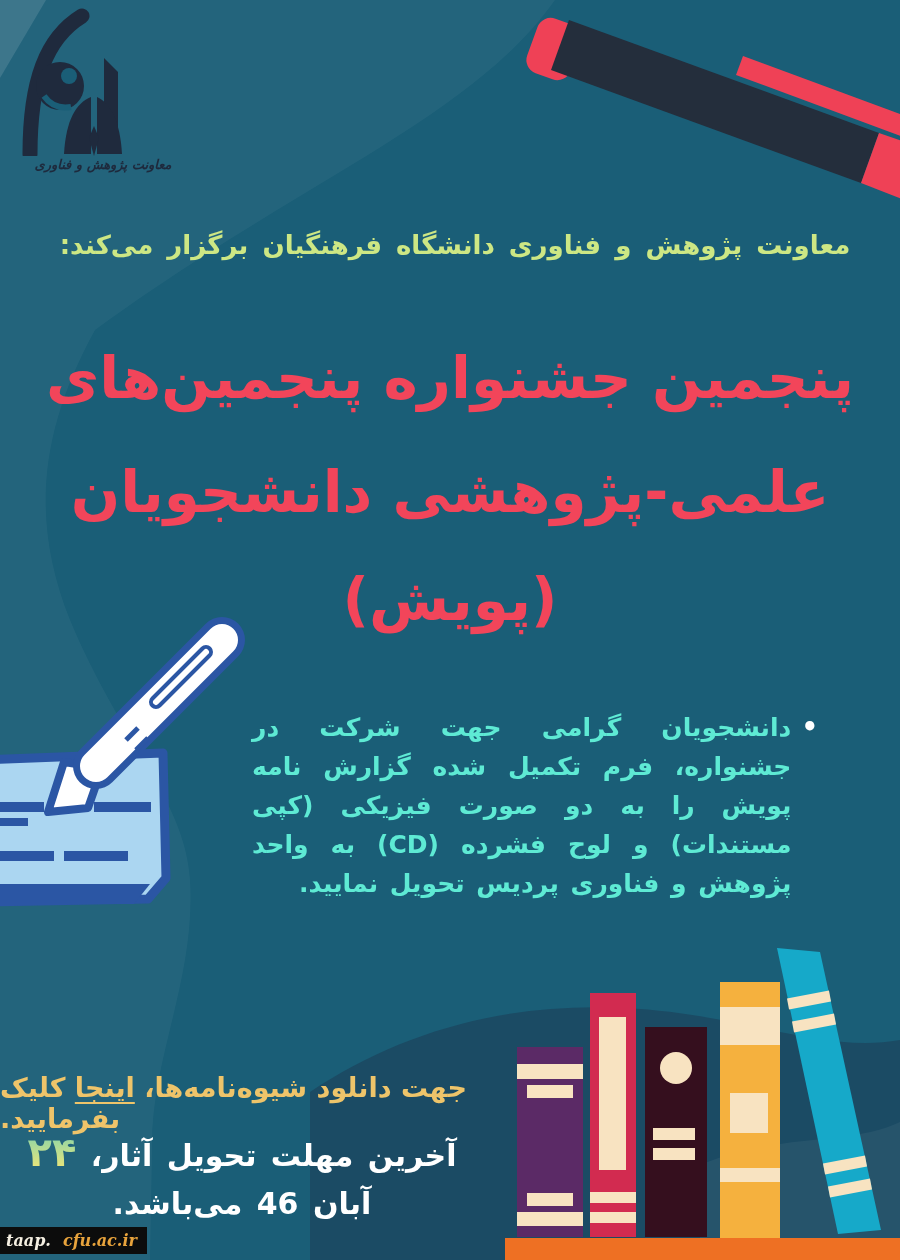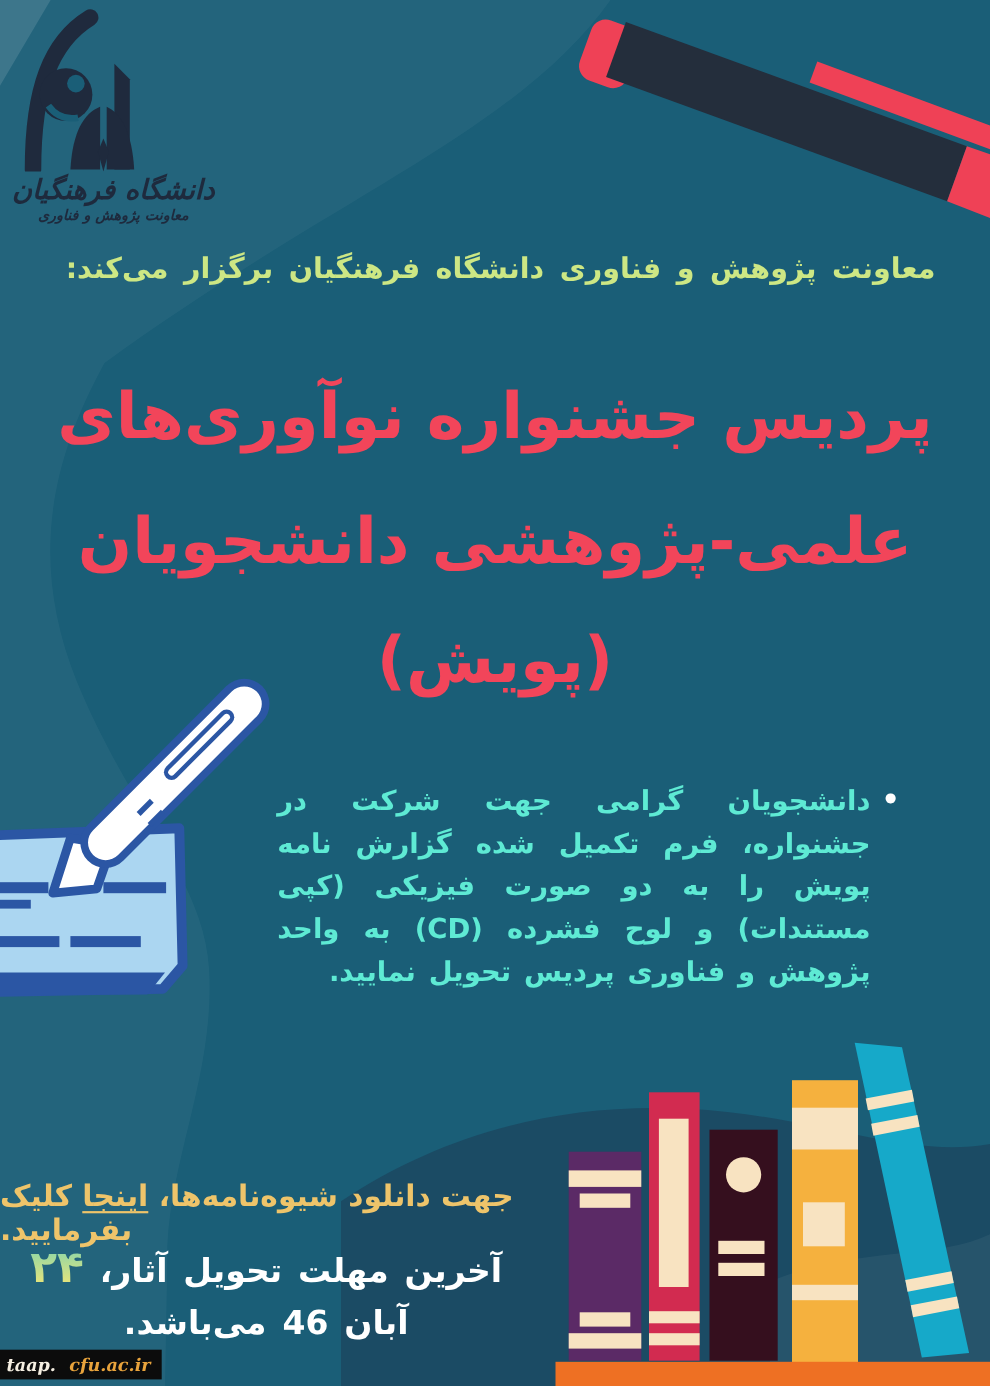--- a/index.html
+++ b/index.html
@@ -125,27 +125,26 @@
     <svg class="logo-svg" width="130" height="150" viewBox="0 0 130 150">
       <path d="M14,148 C14,75 30,32 66,10" fill="none" stroke="#1f2a3d" stroke-width="15" stroke-linecap="round"></path>
       <polygon points="88,52 102,66 102,148 88,148" fill="#1f2a3d"></polygon>
       <circle cx="44" cy="80" r="24" fill="#1f2a3d"></circle>
       <circle cx="53" cy="70" r="8" fill="#1a5e77"></circle>
       <path d="M28,90 q10,14 27,11" stroke="#1a5e77" stroke-width="6" fill="none"></path>
       <path d="M48,148 C50,114 60,97 75,91 L75,148 Z" fill="#1f2a3d"></path>
       <path d="M106,148 C104,114 94,97 81,91 L81,148 Z" fill="#1f2a3d"></path>
       <polygon points="73,132 78,120 83,132 78,150" fill="#1f2a3d"></polygon>
     </svg>
-    <div class="logo-university">دانشگاه فرهنگیان</div>
     <div class="logo-dept">معاونت پژوهش و فناوری</div>
   </div>
 
   <div class="txt intro">معاونت پژوهش و فناوری دانشگاه فرهنگیان برگزار می‌کند:</div>
 
-  <div class="txt title-line title-1">پردیس جشنواره نوآوری‌های</div>
+  <div class="txt title-line title-1">پنجمین جشنواره پنجمین‌های</div>
   <div class="txt title-line title-2">علمی-پژوهشی دانشجویان</div>
   <div class="txt title-line title-3">(پویش)</div>
 
   <div class="body-row">
     <span class="body-bullet">•</span>
     <p class="body-text">دانشجویان گرامی جهت شرکت در جشنواره، فرم تکمیل شده گزارش نامه پویش را به دو صورت فیزیکی (کپی مستندات) و لوح فشرده (CD) به واحد پژوهش و فناوری پردیس تحویل نمایید.</p>
   </div>
 
   <div class="txt download" dir="rtl">
     <span>جهت دانلود شیوه‌نامه‌ها، </span><span class="download-link">اینجا</span><span> کلیک بفرمایید.</span>

